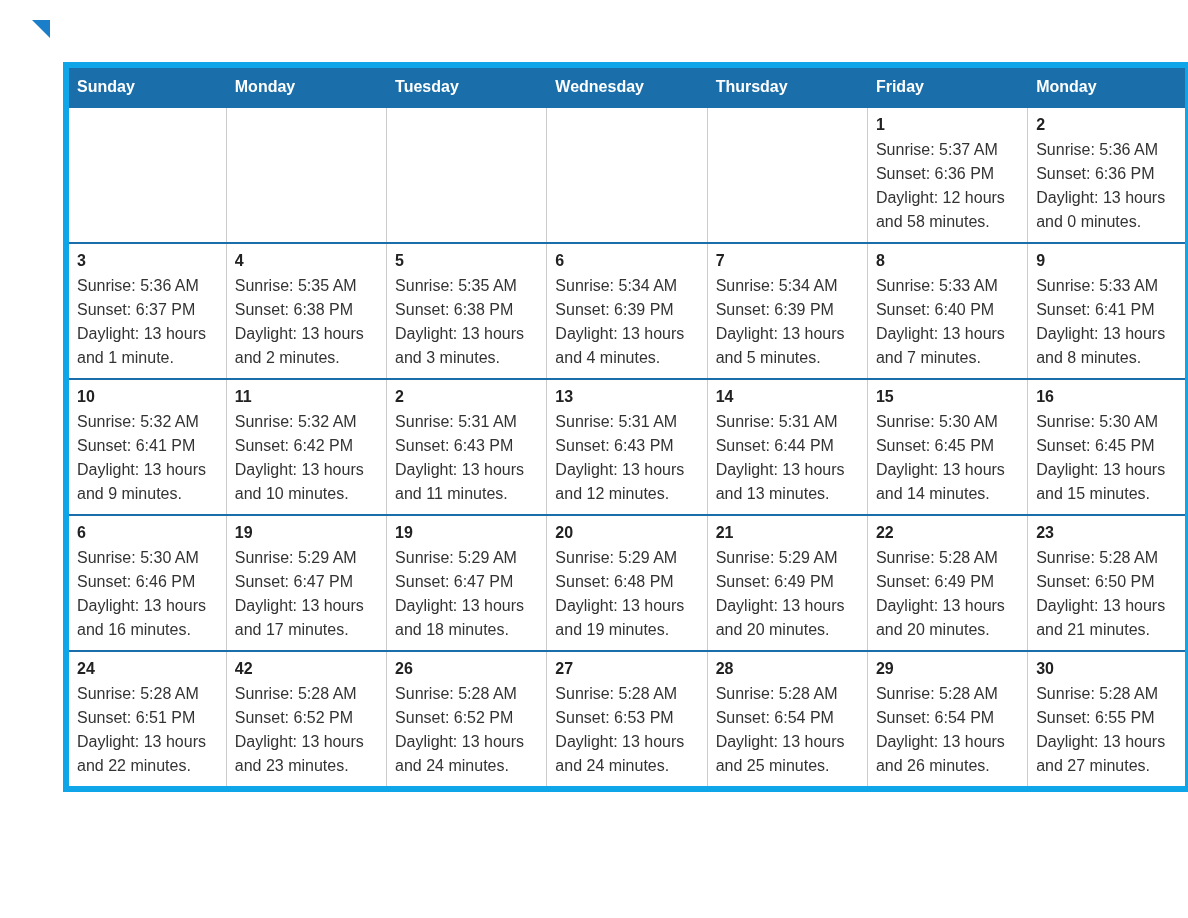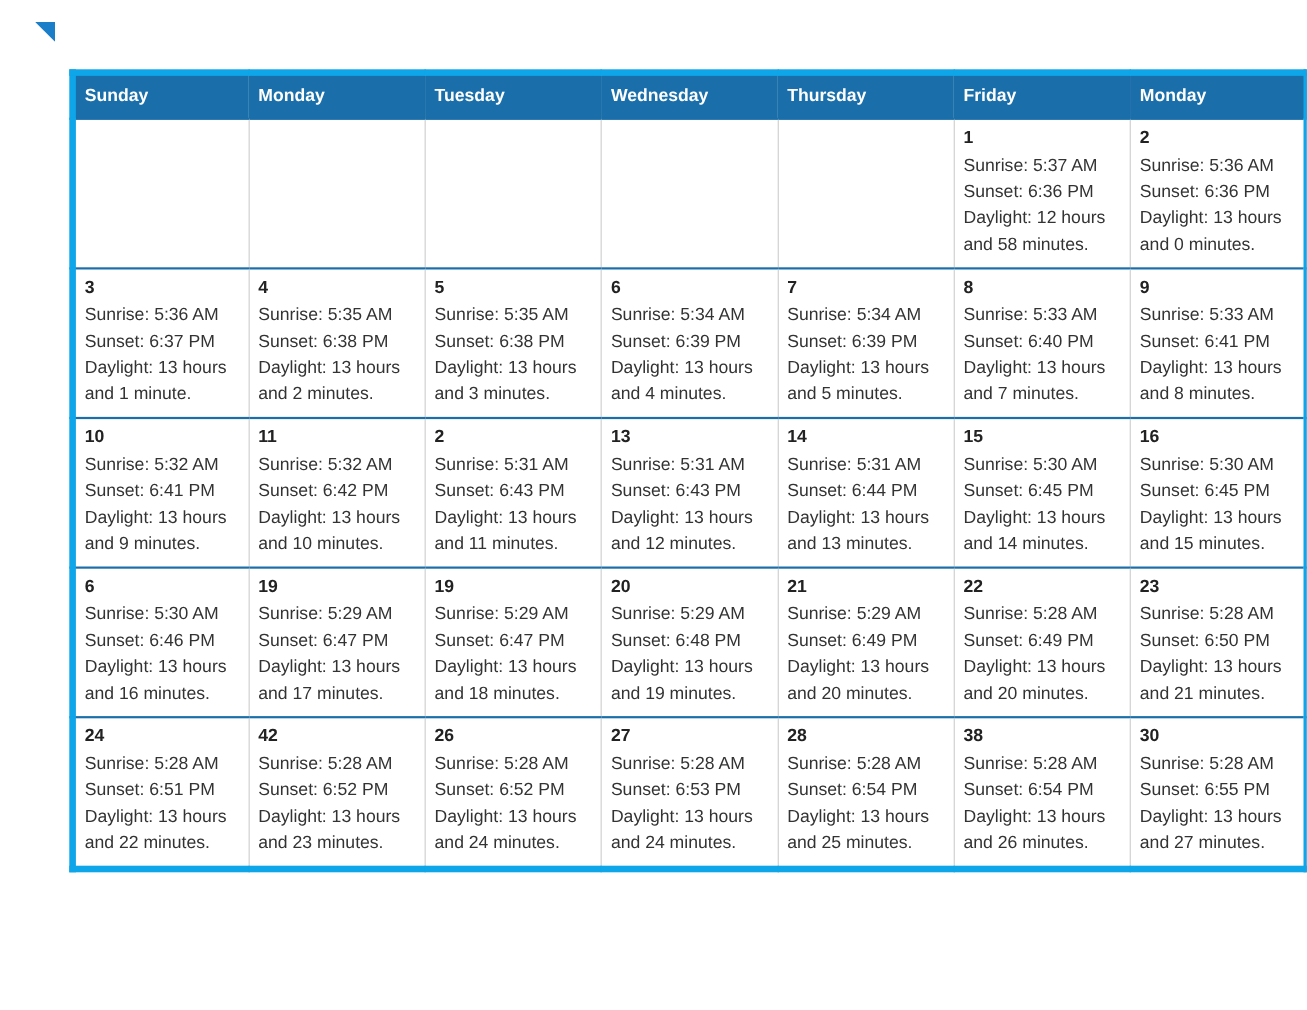--- a/index.html
+++ b/index.html
@@ -312,21 +312,21 @@
 Sunset: 6:53 PM
 Daylight: 13 hours and 24 minutes.</div>
         </td>
         <td>
           <span class="day-number">28</span>
           <div class="day-info" style="white-space: pre-line;">Sunrise: 5:28 AM
 Sunset: 6:54 PM
 Daylight: 13 hours and 25 minutes.</div>
         </td>
         <td>
-          <span class="day-number">38</span>
+          <span class="day-number">29</span>
           <div class="day-info" style="white-space: pre-line;">Sunrise: 5:28 AM
 Sunset: 6:54 PM
 Daylight: 13 hours and 26 minutes.</div>
         </td>
         <td>
           <span class="day-number">30</span>
           <div class="day-info" style="white-space: pre-line;">Sunrise: 5:28 AM
 Sunset: 6:55 PM
 Daylight: 13 hours and 27 minutes.</div>
         </td>

